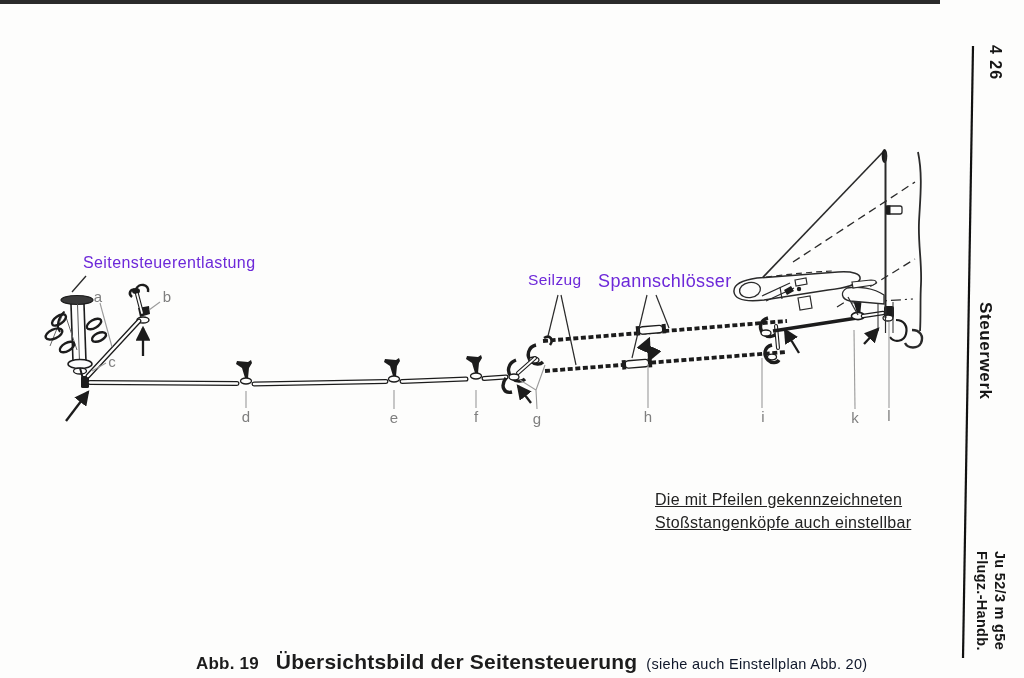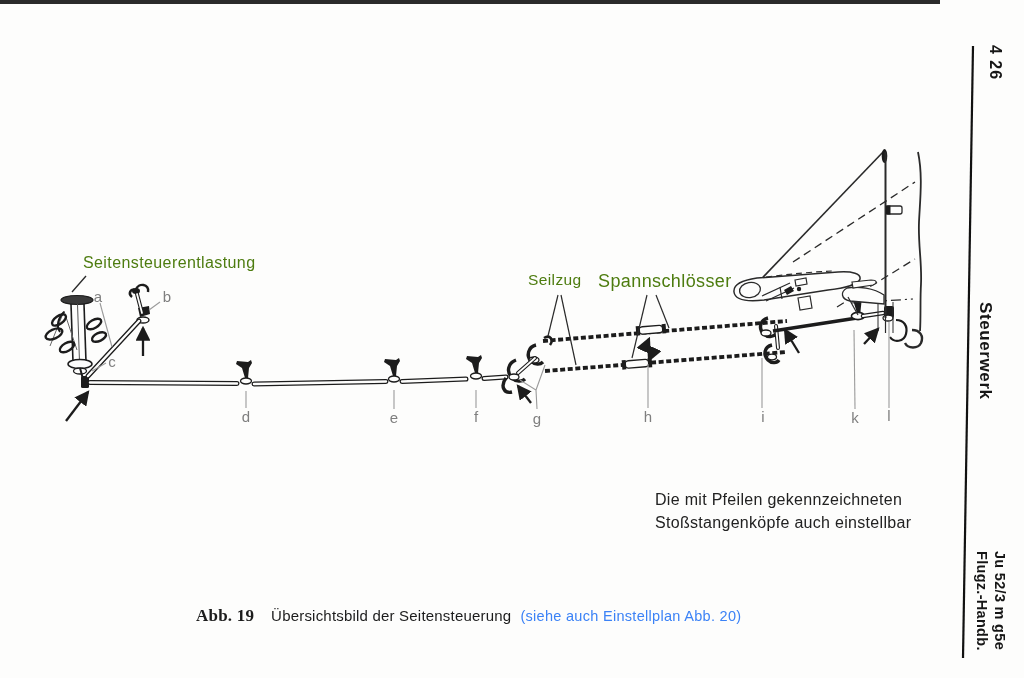--- a/index.html
+++ b/index.html
@@ -10,39 +10,39 @@
     overflow:hidden;
     font-family:"Liberation Sans", sans-serif;
     color:#1c1c1c;
   }
   .top-rule{
     position:absolute;left:0;top:0;width:940px;height:4px;
     background:#2b2b2b;
   }
   .drawing{position:absolute;left:0;top:0;}
   .lbl{
-    position:absolute;white-space:nowrap;color:#4d7c0f;
+    position:absolute;white-space:nowrap;color:#6d28d9;
     letter-spacing:0.4px;
   }
   .lbl-bold{font-weight:400;}
   .letter{
     position:absolute;transform:translate(-50%,-50%);
     font-size:15px;color:#7f7f7f;white-space:nowrap;
   }
   .note{
     position:absolute;left:655px;top:488px;
-    font-size:16px;line-height:23px;letter-spacing:0.3px;color:#222;
+    font-size:16px;line-height:23px;letter-spacing:0.3px;color:#222;text-decoration:underline;
   }
   .caption{
     position:absolute;left:196px;top:606px;
     display:flex;align-items:baseline;white-space:nowrap;
   }
-  .caption .fig{font-weight:700;font-size:17px;letter-spacing:0.2px;font-family:Liberation Serif, serif;}
-  .caption .title{font-weight:400;font-size:15px;margin-left:17px;letter-spacing:0.2px;}
-  .caption .suffix{font-size:14.5px;margin-left:9px;letter-spacing:0.3px;color:#3b82f6;}
+  .caption .fig{font-weight:700;font-size:17px;letter-spacing:0.2px;}
+  .caption .title{font-weight:700;font-size:21px;margin-left:17px;letter-spacing:0.2px;margin-top:44px;}
+  .caption .suffix{font-size:14.5px;margin-left:9px;letter-spacing:0.3px;color:#0f172a;}
   .vtext{
     position:absolute;transform:rotate(90deg);transform-origin:0 0;
     white-space:nowrap;font-weight:700;color:#161616;
   }
   .v-page{left:1004px;top:45px;font-size:16px;letter-spacing:1px;}
   .v-section{left:995px;top:302px;font-size:17px;letter-spacing:0.6px;}
   .v-doc{left:1008px;top:551px;font-size:14.5px;line-height:17.5px;letter-spacing:0.3px;text-align:left;}
 </style>
 </head>
 <body>

